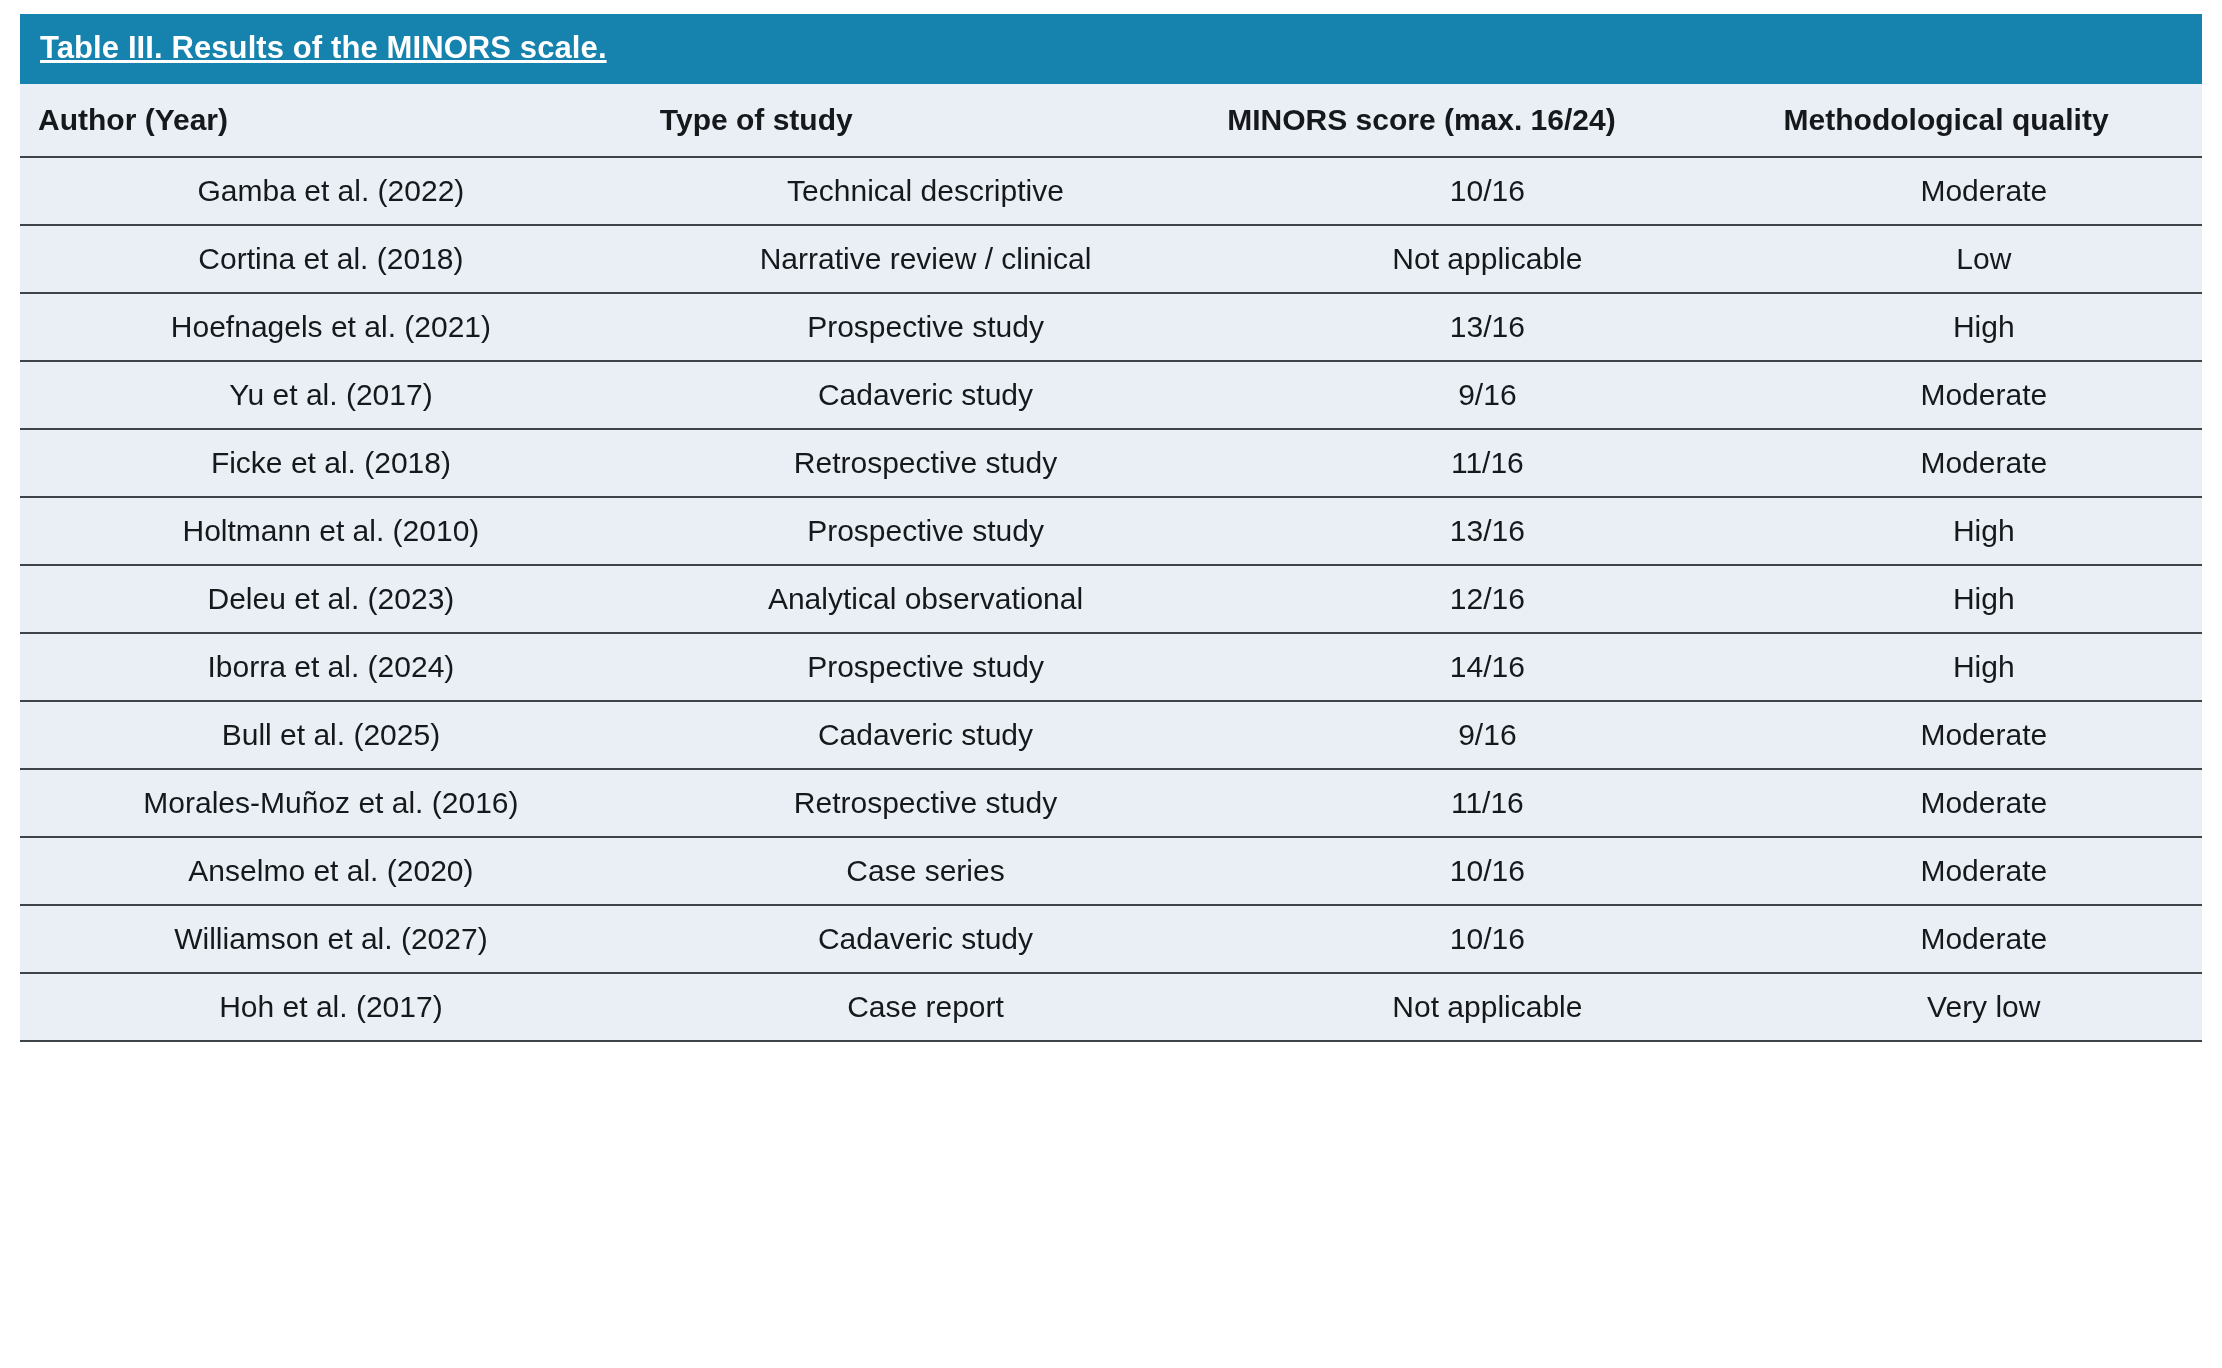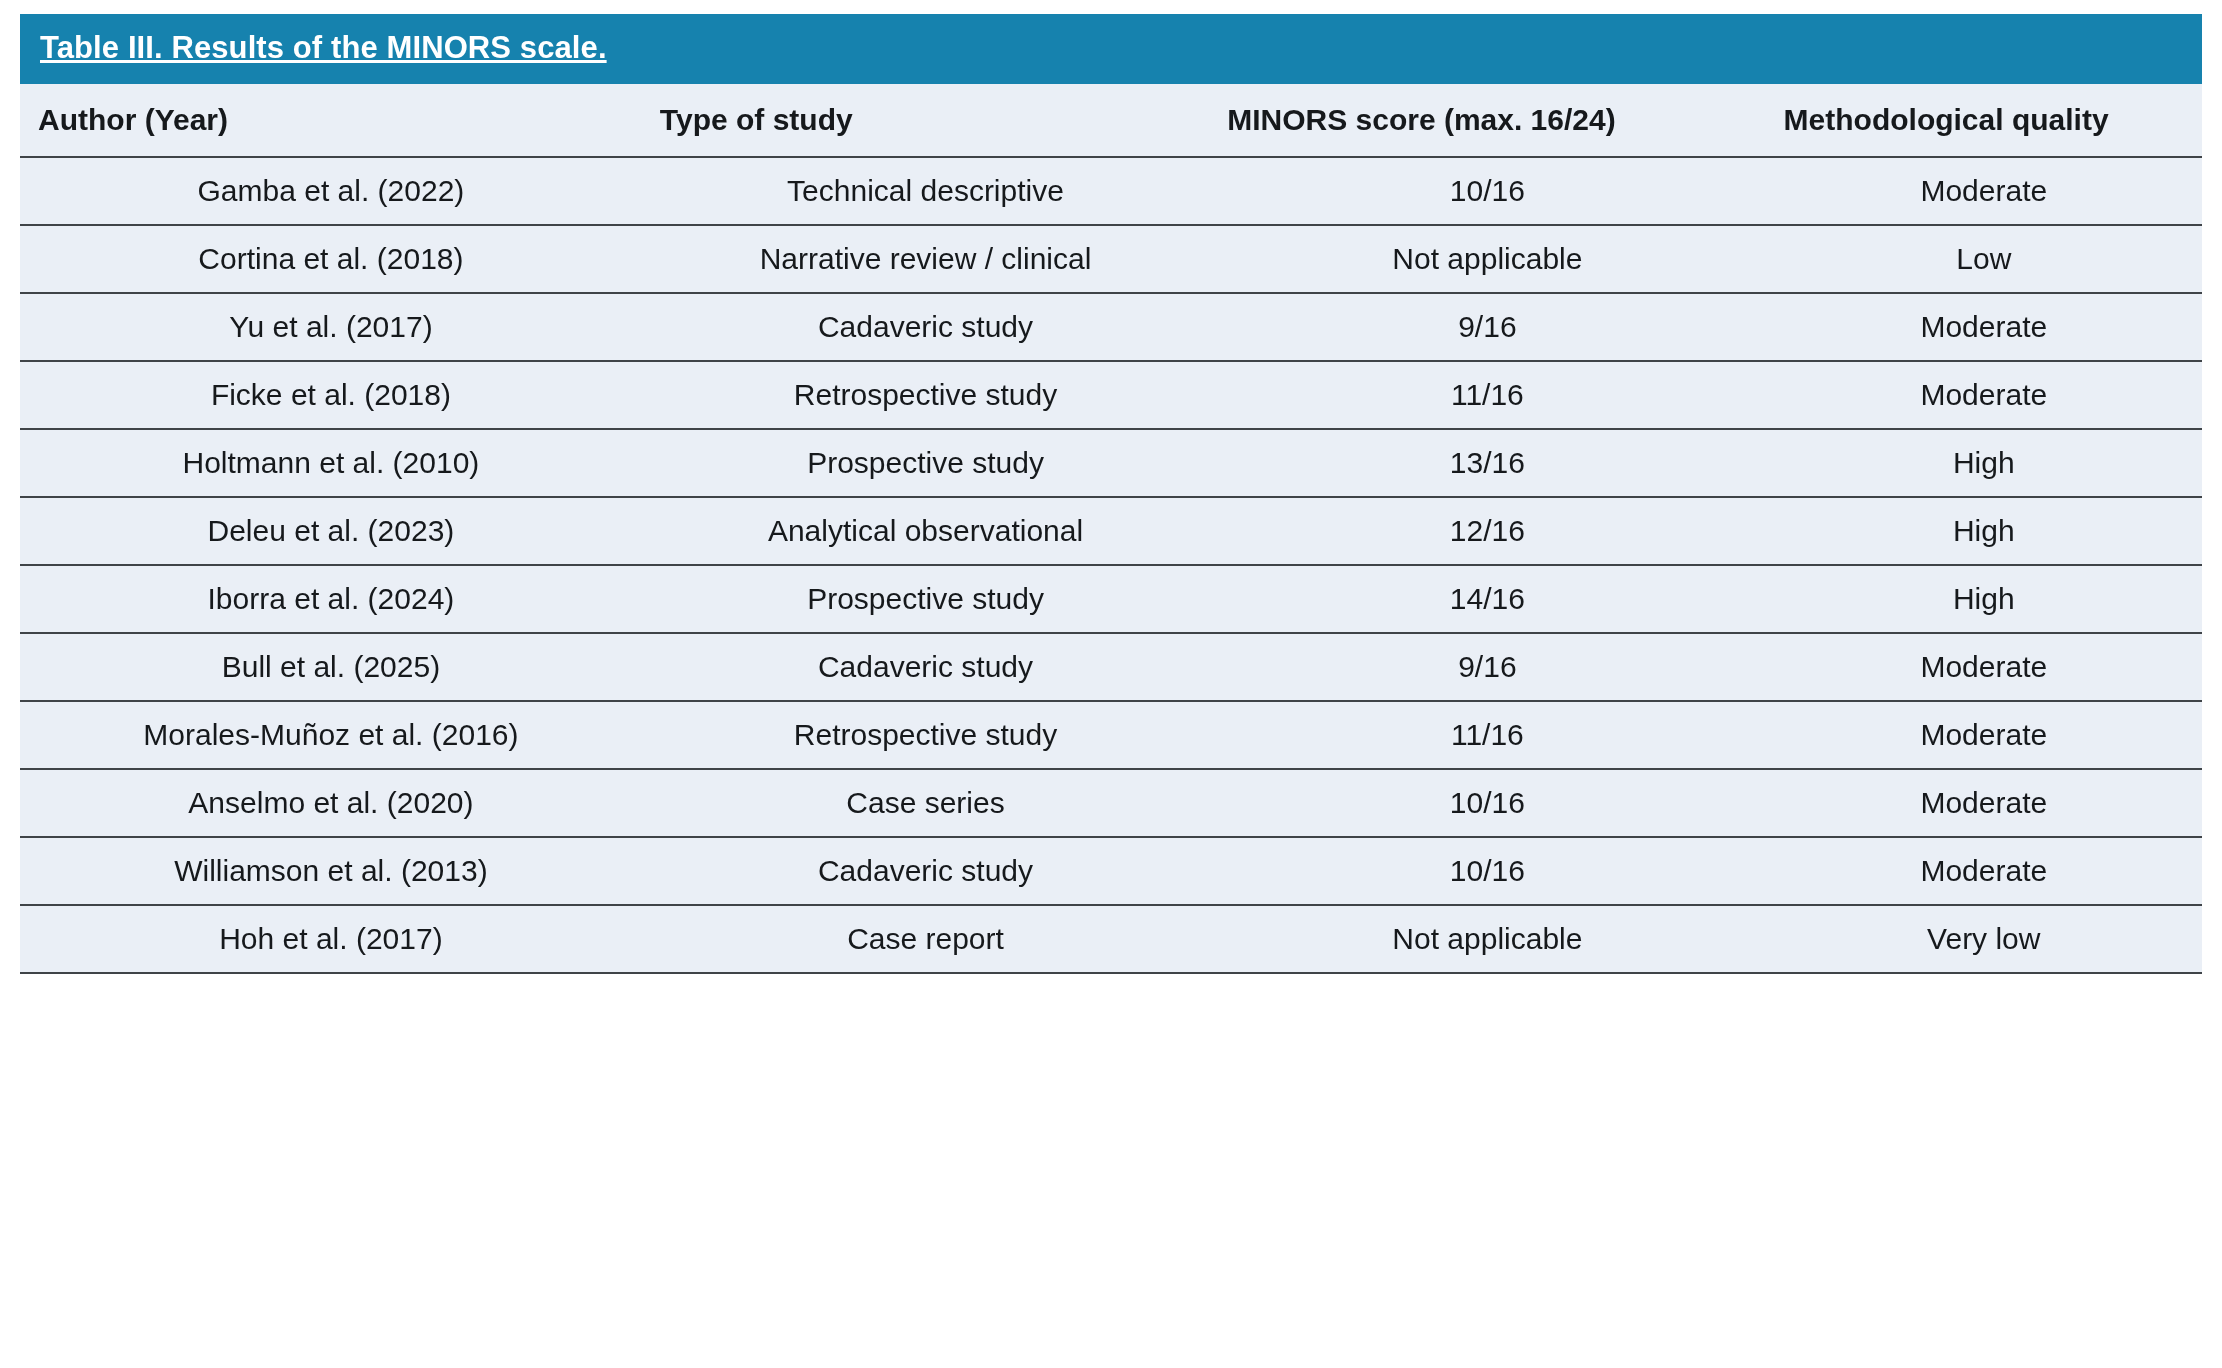--- a/index.html
+++ b/index.html
@@ -93,20 +93,26 @@
         <td>10/16</td>
         <td>Moderate</td>
       </tr>
       <tr>
         <td>Cortina et al. (2018)</td>
         <td>Narrative review / clinical</td>
         <td>Not applicable</td>
         <td>Low</td>
       </tr>
       <tr>
+        <td>Hoefnagels et al. (2021)</td>
+        <td>Prospective study</td>
+        <td>13/16</td>
+        <td>High</td>
+      </tr>
+      <tr>
         <td>Yu et al. (2017)</td>
         <td>Cadaveric study</td>
         <td>9/16</td>
         <td>Moderate</td>
       </tr>
       <tr>
         <td>Ficke et al. (2018)</td>
         <td>Retrospective study</td>
         <td>11/16</td>
         <td>Moderate</td>
@@ -141,21 +147,21 @@
         <td>11/16</td>
         <td>Moderate</td>
       </tr>
       <tr>
         <td>Anselmo et al. (2020)</td>
         <td>Case series</td>
         <td>10/16</td>
         <td>Moderate</td>
       </tr>
       <tr>
-        <td>Williamson et al. (2013)</td>
+        <td>Williamson et al. (2027)</td>
         <td>Cadaveric study</td>
         <td>10/16</td>
         <td>Moderate</td>
       </tr>
       <tr>
         <td>Hoh et al. (2017)</td>
         <td>Case report</td>
         <td>Not applicable</td>
         <td>Very low</td>
       </tr>

